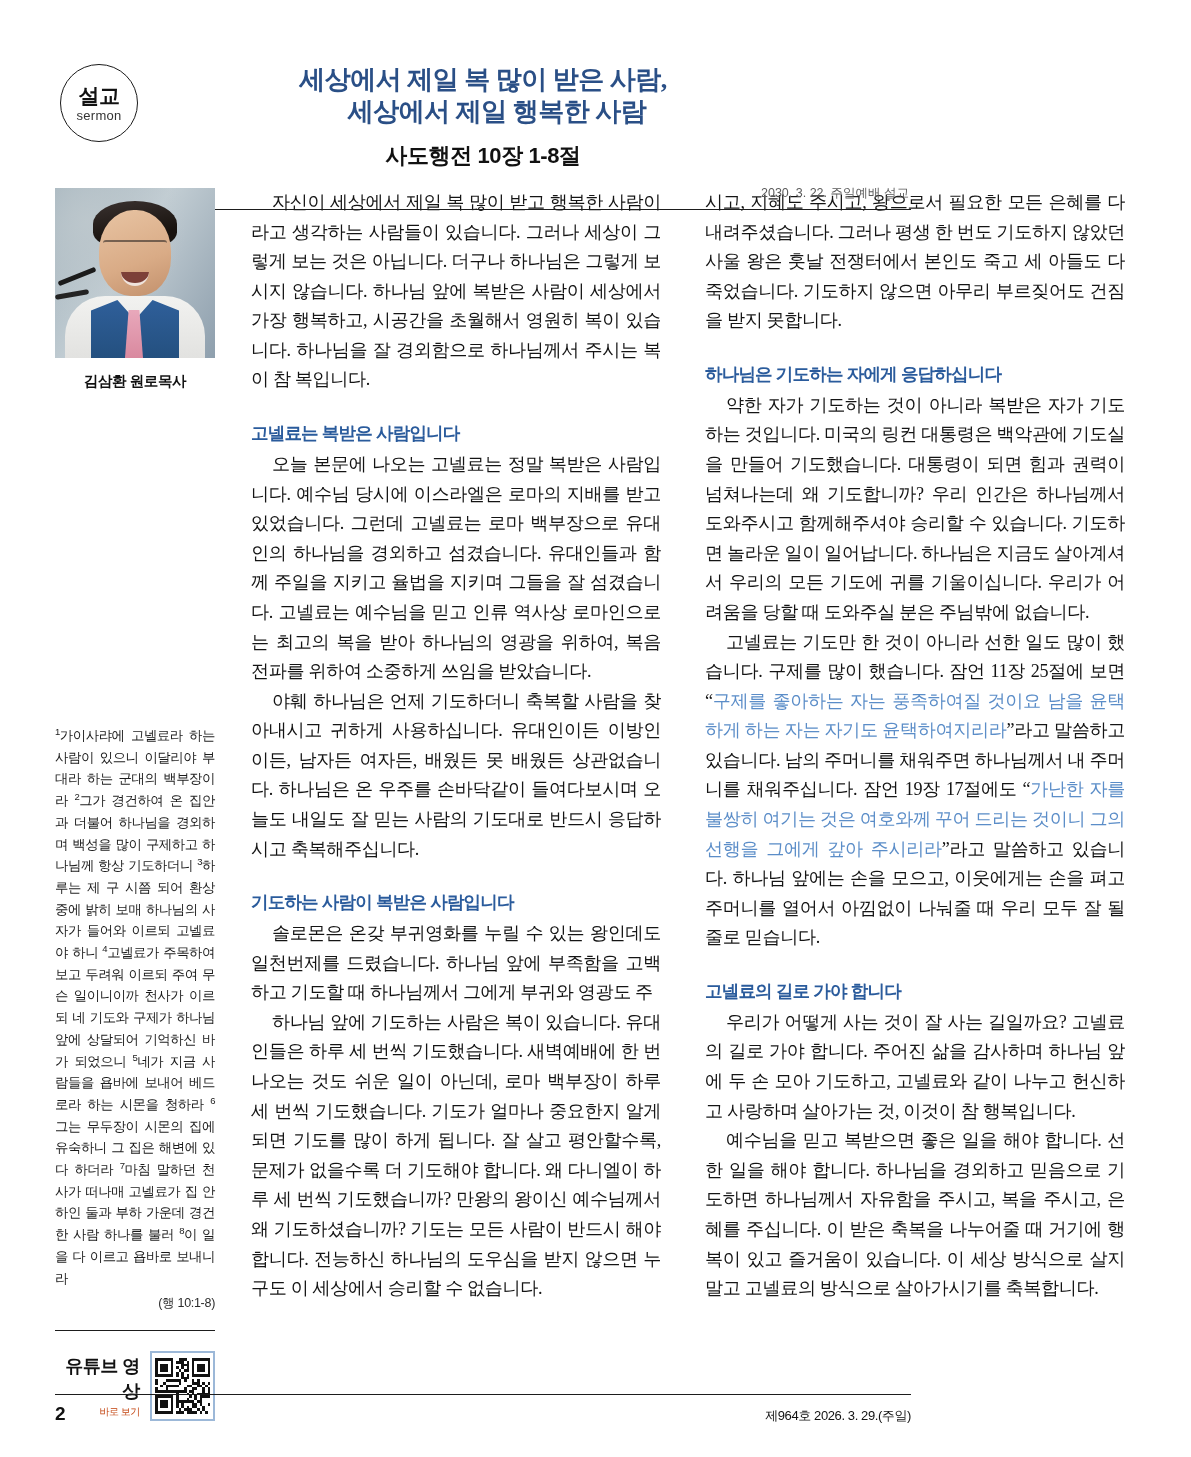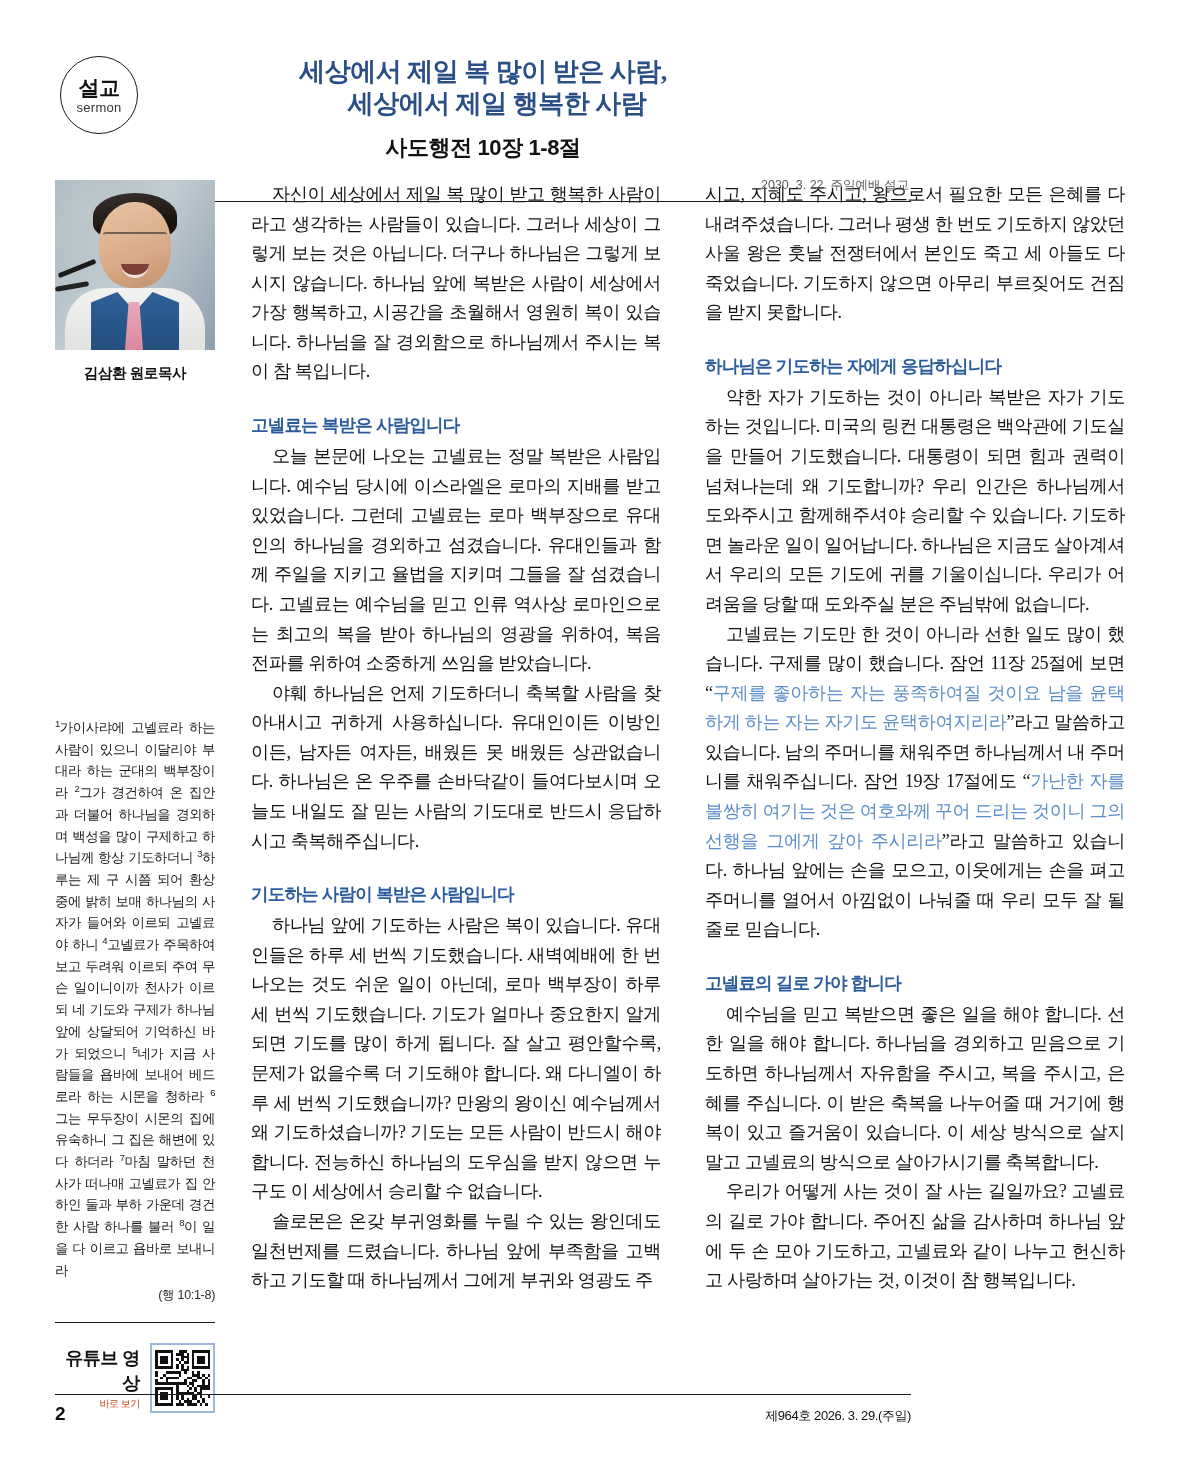--- a/index.html
+++ b/index.html
@@ -13,21 +13,21 @@
     font-family: "Liberation Serif", "DejaVu Serif", serif;
     color: #111111;
     overflow: hidden;
     position: relative;
   }
   .page {
     position: relative;
     width: 966px;
     height: 1457px;
     box-sizing: border-box;
-    padding: 4px 55px;
+    padding: 12px 55px;
   }
 
   
   .masthead {
     position: relative;
     height: 160px;
   }
   .sermon-badge {
     position: absolute;
     left: 5px;
@@ -604,32 +604,32 @@
         </div>
       </div>
     </div>
 
     <div class="col-mid">
         <p class="body">자신이 세상에서 제일 복 많이 받고 행복한 사람이라고 생각하는 사람들이 있습니다. 그러나 세상이 그렇게 보는 것은 아닙니다. 더구나 하나님은 그렇게 보시지 않습니다. 하나님 앞에 복받은 사람이 세상에서 가장 행복하고, 시공간을 초월해서 영원히 복이 있습니다. 하나님을 잘 경외함으로 하나님께서 주시는 복이 참 복입니다.</p>
         <div class="sec-head">고넬료는 복받은 사람입니다</div>
         <p class="body">오늘 본문에 나오는 고넬료는 정말 복받은 사람입니다. 예수님 당시에 이스라엘은 로마의 지배를 받고 있었습니다. 그런데 고넬료는 로마 백부장으로 유대인의 하나님을 경외하고 섬겼습니다. 유대인들과 함께 주일을 지키고 율법을 지키며 그들을 잘 섬겼습니다. 고넬료는 예수님을 믿고 인류 역사상 로마인으로는 최고의 복을 받아 하나님의 영광을 위하여, 복음 전파를 위하여 소중하게 쓰임을 받았습니다.</p>
         <p class="body">야훼 하나님은 언제 기도하더니 축복할 사람을 찾아내시고 귀하게 사용하십니다. 유대인이든 이방인이든, 남자든 여자든, 배웠든 못 배웠든 상관없습니다. 하나님은 온 우주를 손바닥같이 들여다보시며 오늘도 내일도 잘 믿는 사람의 기도대로 반드시 응답하시고 축복해주십니다.</p>
         <div class="sec-head">기도하는 사람이 복받은 사람입니다</div>
+        <p class="body">솔로몬은 온갖 부귀영화를 누릴 수 있는 왕인데도 일천번제를 드렸습니다. 하나님 앞에 부족함을 고백하고 기도할 때 하나님께서 그에게 부귀와 영광도 주</p>
         <p class="body">하나님 앞에 기도하는 사람은 복이 있습니다. 유대인들은 하루 세 번씩 기도했습니다. 새벽예배에 한 번 나오는 것도 쉬운 일이 아닌데, 로마 백부장이 하루 세 번씩 기도했습니다. 기도가 얼마나 중요한지 알게 되면 기도를 많이 하게 됩니다. 잘 살고 평안할수록, 문제가 없을수록 더 기도해야 합니다. 왜 다니엘이 하루 세 번씩 기도했습니까? 만왕의 왕이신 예수님께서 왜 기도하셨습니까? 기도는 모든 사람이 반드시 해야 합니다. 전능하신 하나님의 도우심을 받지 않으면 누구도 이 세상에서 승리할 수 없습니다.</p>
-        <p class="body">솔로몬은 온갖 부귀영화를 누릴 수 있는 왕인데도 일천번제를 드렸습니다. 하나님 앞에 부족함을 고백하고 기도할 때 하나님께서 그에게 부귀와 영광도 주</p>
       </div>
 
     <div class="col-right">
         <p class="body noindent">시고, 지혜도 주시고, 왕으로서 필요한 모든 은혜를 다 내려주셨습니다. 그러나 평생 한 번도 기도하지 않았던 사울 왕은 훗날 전쟁터에서 본인도 죽고 세 아들도 다 죽었습니다. 기도하지 않으면 아무리 부르짖어도 건짐을 받지 못합니다.</p>
         <div class="sec-head">하나님은 기도하는 자에게 응답하십니다</div>
         <p class="body">약한 자가 기도하는 것이 아니라 복받은 자가 기도하는 것입니다. 미국의 링컨 대통령은 백악관에 기도실을 만들어 기도했습니다. 대통령이 되면 힘과 권력이 넘쳐나는데 왜 기도합니까? 우리 인간은 하나님께서 도와주시고 함께해주셔야 승리할 수 있습니다. 기도하면 놀라운 일이 일어납니다. 하나님은 지금도 살아계셔서 우리의 모든 기도에 귀를 기울이십니다. 우리가 어려움을 당할 때 도와주실 분은 주님밖에 없습니다.</p>
         <p class="body"><span>고넬료는 기도만 한 것이 아니라 선한 일도 많이 했습니다. 구제를 많이 했습니다. 잠언 11장 25절에 보면 “</span><span class="quote">구제를 좋아하는 자는 풍족하여질 것이요 남을 윤택하게 하는 자는 자기도 윤택하여지리라</span><span>”라고 말씀하고 있습니다. 남의 주머니를 채워주면 하나님께서 내 주머니를 채워주십니다. 잠언 19장 17절에도 “</span><span class="quote">가난한 자를 불쌍히 여기는 것은 여호와께 꾸어 드리는 것이니 그의 선행을 그에게 갚아 주시리라</span><span>”라고 말씀하고 있습니다. 하나님 앞에는 손을 모으고, 이웃에게는 손을 펴고 주머니를 열어서 아낌없이 나눠줄 때 우리 모두 잘 될 줄로 믿습니다.</span></p>
         <div class="sec-head">고넬료의 길로 가야 합니다</div>
+        <p class="body">우리가 어떻게 사는 것이 잘 사는 길일까요? 고넬료의 길로 가야 합니다. 주어진 삶을 감사하며 하나님 앞에 두 손 모아 기도하고, 고넬료와 같이 나누고 헌신하고 사랑하며 살아가는 것, 이것이 참 행복입니다.</p>
         <p class="body">예수님을 믿고 복받으면 좋은 일을 해야 합니다. 선한 일을 해야 합니다. 하나님을 경외하고 믿음으로 기도하면 하나님께서 자유함을 주시고, 복을 주시고, 은혜를 주십니다. 이 받은 축복을 나누어줄 때 거기에 행복이 있고 즐거움이 있습니다. 이 세상 방식으로 살지 말고 고넬료의 방식으로 살아가시기를 축복합니다.</p>
-        <p class="body">우리가 어떻게 사는 것이 잘 사는 길일까요? 고넬료의 길로 가야 합니다. 주어진 삶을 감사하며 하나님 앞에 두 손 모아 기도하고, 고넬료와 같이 나누고 헌신하고 사랑하며 살아가는 것, 이것이 참 행복입니다.</p>
       </div>
   </div>
 
   <hr class="rule-bottom">
   <div class="footer">
     <div class="page-num">2</div>
     <div class="issue">제964호 2026. 3. 29.(주일)</div>
   </div>
 </div>
 

